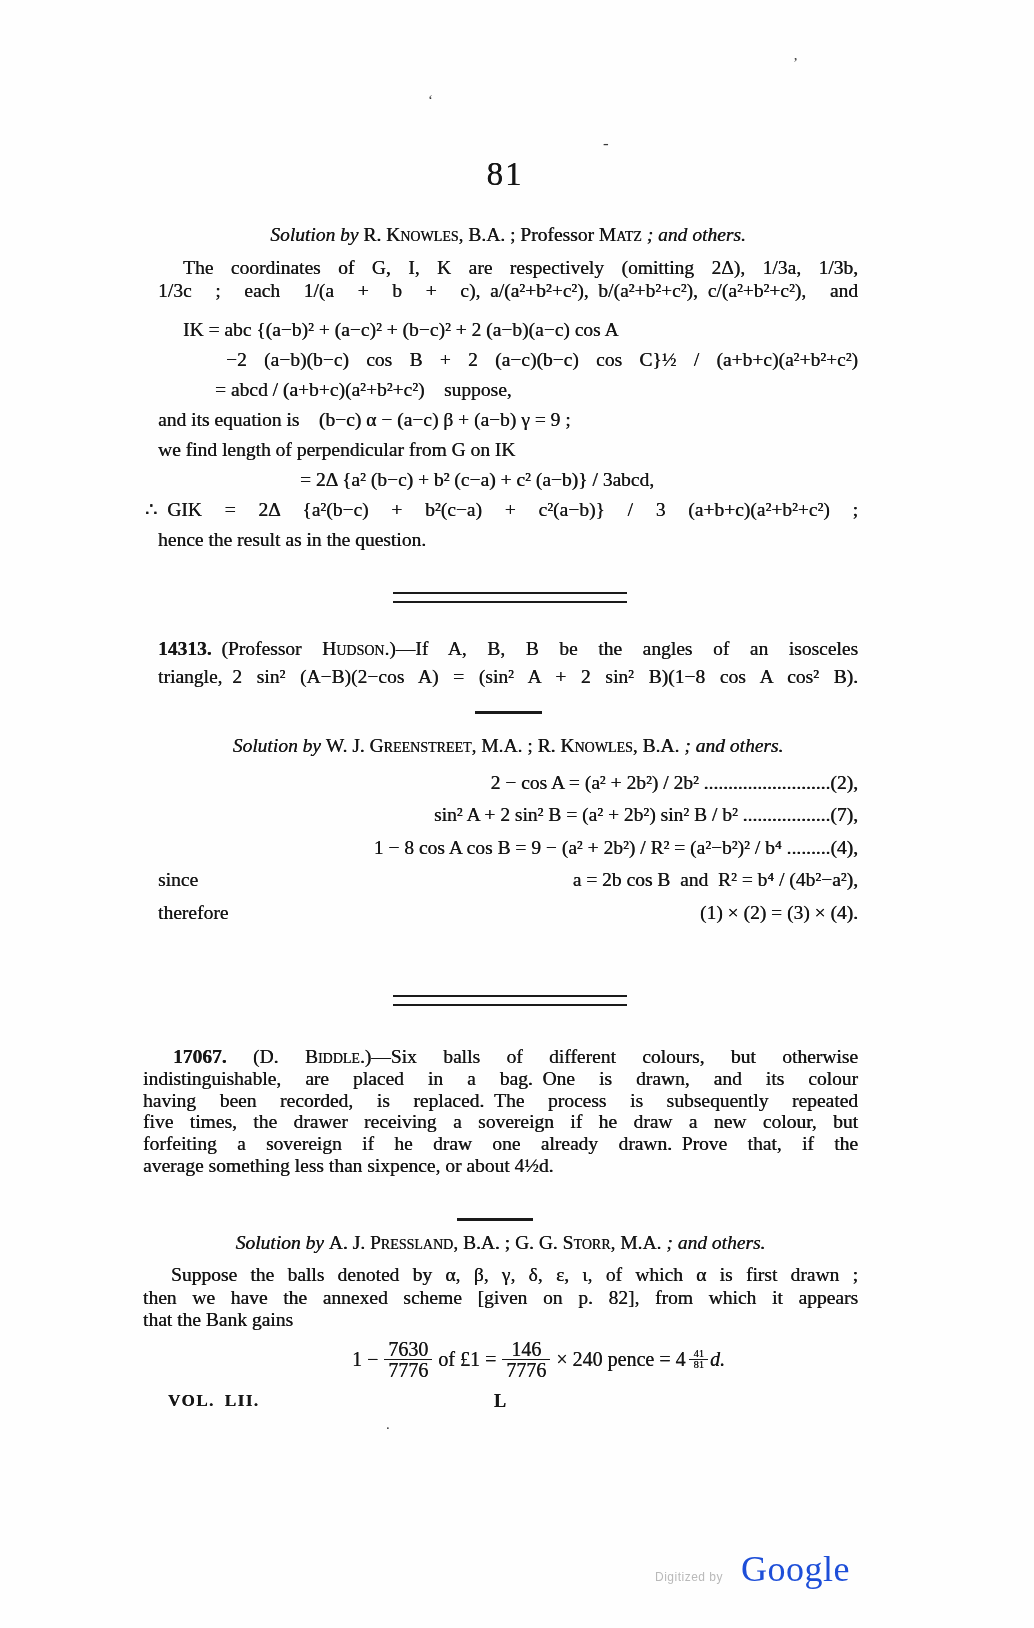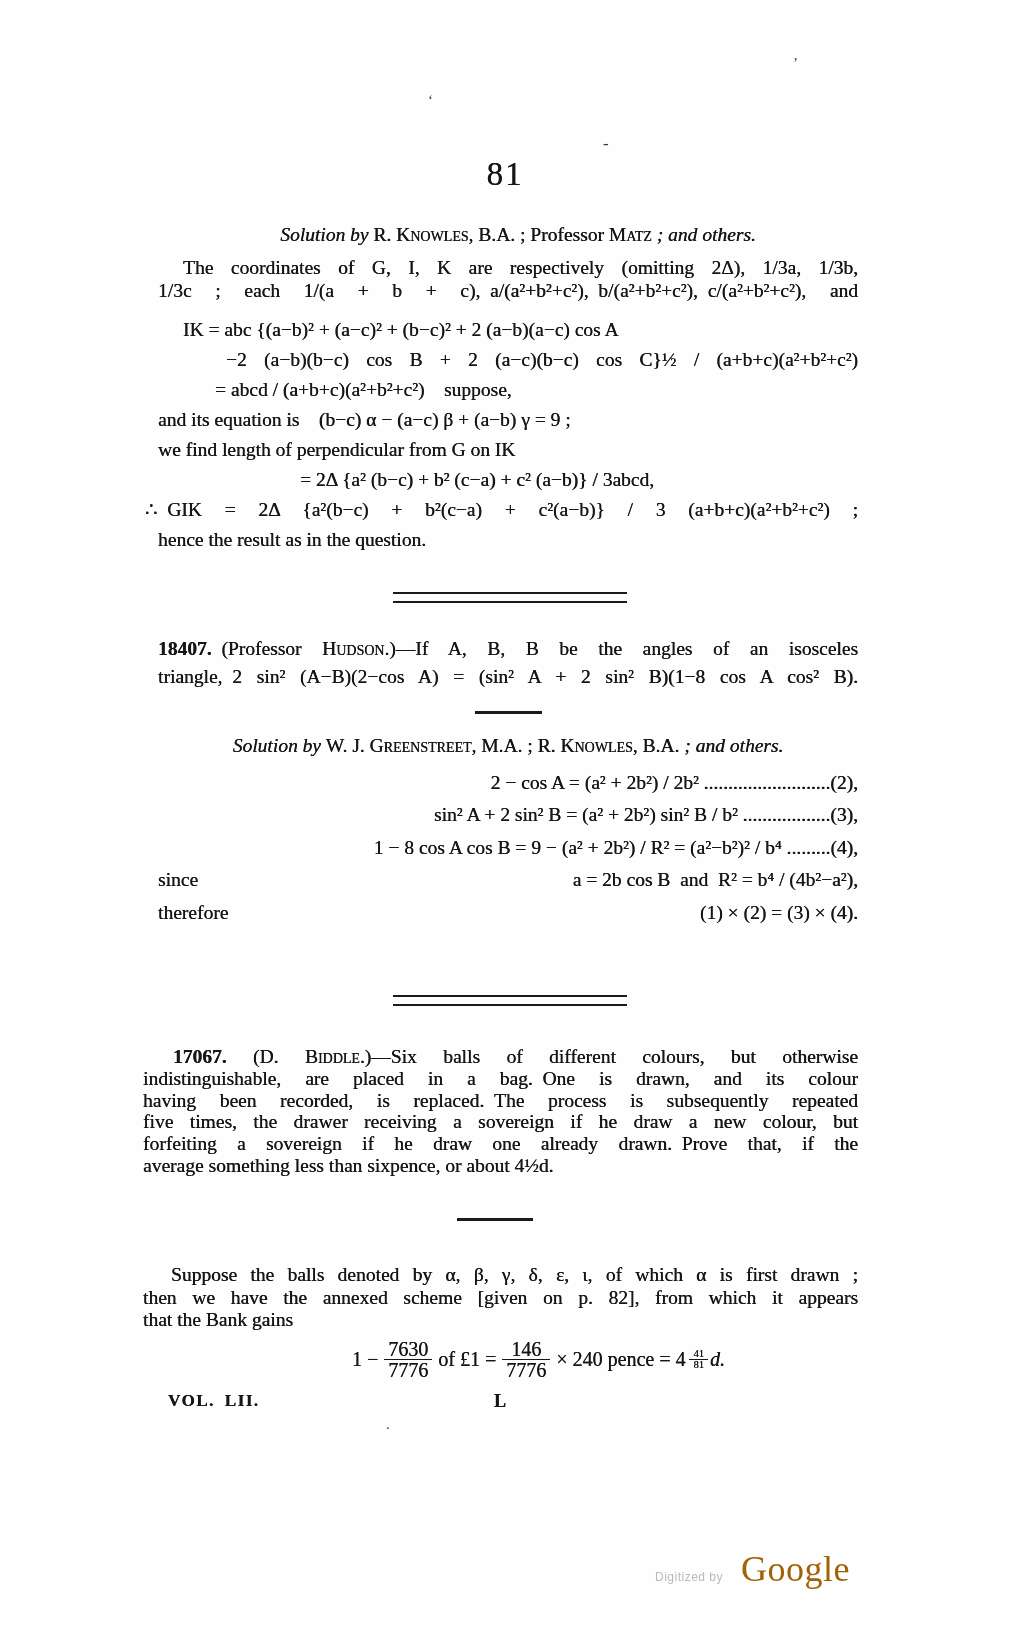--- a/index.html
+++ b/index.html
@@ -12,21 +12,21 @@
   .pageno{top:156px;left:405px;width:200px;text-align:center;font-size:33px;letter-spacing:2px;}
   .hdr{text-align:center;font-size:19.5px;white-space:nowrap;}
   .it{font-style:italic;}
   .rm{font-style:normal;}
   .sc{font-variant:small-caps;font-style:normal;}
   .bnum{font-weight:bold;}
   .blk{font-size:19.5px;}
   .ln{min-height:1em;}
   .jl{text-align:justify;text-align-last:justify;}
   
-  .s1hdr{top:224px;left:168px;width:700px;}
+  .s1hdr{top:224px;left:158px;width:700px;}
   .s1para{top:257px;left:158px;width:700px;line-height:22.6px;}
   .s1eqs{top:315px;left:158px;width:700px;line-height:30px;}
   
   .drule{height:7px;border-top:2px solid #1a1a1a;border-bottom:2px solid #1a1a1a;}
   .drule1{top:592px;left:393px;width:234px;}
   .drule2{top:995px;left:393px;width:234px;}
   .srule{height:2.5px;background:#1a1a1a;}
   .srule1{top:711px;left:475px;width:67px;}
   .srule2{top:1218px;left:457px;width:76px;}
   
@@ -48,21 +48,21 @@
   .frac{display:inline-block;text-align:center;vertical-align:middle;line-height:20px;}
   .frac .num{display:block;padding:0 4px;}
   .frac .den{display:block;border-top:1.6px solid #161616;padding:0 4px;}
   .frac.small{font-size:10.5px;line-height:10px;margin-left:-2px;}
   .frac.small .den{border-top:1px solid #161616;padding:0 1px;}
   
   .vol{top:1391px;left:168px;font-size:17px;letter-spacing:1.5px;font-weight:bold;}
   .sig{top:1391px;left:494px;font-size:18px;font-weight:bold;}
   
   .wm-pre{top:1570px;left:655px;font-family:"Liberation Sans","DejaVu Sans",sans-serif;font-size:12px;color:#b9b9b9;text-shadow:none;letter-spacing:0.5px;}
-  .wm-logo{top:1548px;left:741px;font-size:36px;color:#a16207;text-shadow:none;letter-spacing:0.5px;}
+  .wm-logo{top:1548px;left:741px;font-size:36px;color:#1d4ed8;text-shadow:none;letter-spacing:0.5px;}
   
   .art{color:#3a3a3a;font-size:15px;text-shadow:none;}
   .a1{top:55px;left:793px;}
   .a2{top:92px;left:428px;}
   .a3{top:134px;left:603px;font-size:17px;}
   .a4{top:1416px;left:386px;}
 </style>
 </head>
 <body>
 
@@ -91,33 +91,33 @@
     <div class="ln">and its equation is  (b−c) α − (a−c) β + (a−b) γ = 9 ;</div>
     <div class="ln">we find length of perpendicular from G on IK</div>
     <div class="ln" style="padding-left:142px">= 2Δ {a² (b−c) + b² (c−a) + c² (a−b)} / 3abcd,</div>
     <div class="ln jl" style="margin-left:-13px">∴ GIK = 2Δ {a²(b−c) + b²(c−a) + c²(a−b)} / 3 (a+b+c)(a²+b²+c²) ;</div>
     <div class="ln">hence the result as in the question.</div>
   </div>
 
   <div class="abs drule drule1"></div>
 
   <div class="abs blk p147">
-    <div class="ln jl"><span class="bnum">18407.</span><span> (Professor </span><span class="sc">Hudson</span><span>.)—If A, B, B be the angles of an isosceles</span></div>
+    <div class="ln jl"><span class="bnum">14313.</span><span> (Professor </span><span class="sc">Hudson</span><span>.)—If A, B, B be the angles of an isosceles</span></div>
     <div class="ln jl">triangle, 2 sin² (A−B)(2−cos A) = (sin² A + 2 sin² B)(1−8 cos A cos² B).</div>
   </div>
 
   <div class="abs srule srule1"></div>
 
   <div class="abs hdr s2hdr">
     <span class="it">Solution by </span><span class="sc">W. J. Greenstreet, M.A.</span><span class="rm"> ; </span><span class="sc">R. Knowles, B.A.</span><span class="it"> ; and others.</span>
   </div>
 
   <div class="abs blk s2eqs">
     <div class="ln eqr">2 − cos A = (a² + 2b²) / 2b² ..........................(2),</div>
-    <div class="ln eqr">sin² A + 2 sin² B = (a² + 2b²) sin² B / b² ..................(3),</div>
+    <div class="ln eqr">sin² A + 2 sin² B = (a² + 2b²) sin² B / b² ..................(7),</div>
     <div class="ln eqr">1 − 8 cos A cos B = 9 − (a² + 2b²) / R² = (a²−b²)² / b⁴ .........(4),</div>
     <div class="ln srow">
       <span class="slabel">since</span>
       <span class="seq">a = 2b cos B and R² = b⁴ / (4b²−a²),</span>
     </div>
     <div class="ln srow">
       <span class="slabel">therefore</span>
       <span class="seq">(1) × (2) = (3) × (4).</span>
     </div>
   </div>
@@ -128,20 +128,23 @@
     <div class="ln jl" style="text-indent:30px"><span class="bnum">17067.</span><span> (D. </span><span class="sc">Biddle</span><span>.)—Six balls of different colours, but otherwise</span></div>
     <div class="ln jl">indistinguishable, are placed in a bag. One is drawn, and its colour</div>
     <div class="ln jl">having been recorded, is replaced. The process is subsequently repeated</div>
     <div class="ln jl">five times, the drawer receiving a sovereign if he draw a new colour, but</div>
     <div class="ln jl">forfeiting a sovereign if he draw one already drawn. Prove that, if the</div>
     <div class="ln">average something less than sixpence, or about 4½d.</div>
   </div>
 
   <div class="abs srule srule2"></div>
 
+  <div class="abs hdr s3hdr">
+    <span class="it">Solution by </span><span class="sc">A. J. Pressland, B.A.</span><span class="rm"> ; </span><span class="sc">G. G. Storr, M.A.</span><span class="it"> ; and others.</span>
+  </div>
 
   <div class="abs blk s3para">
     <div class="ln jl" style="text-indent:28px">Suppose the balls denoted by α, β, γ, δ, ε, ι, of which α is first drawn ;</div>
     <div class="ln jl">then we have the annexed scheme [given on p. 82], from which it appears</div>
     <div class="ln">that the Bank gains</div>
   </div>
 
   <div class="abs formula">
     <span>1 −</span>
     <span class="frac">

